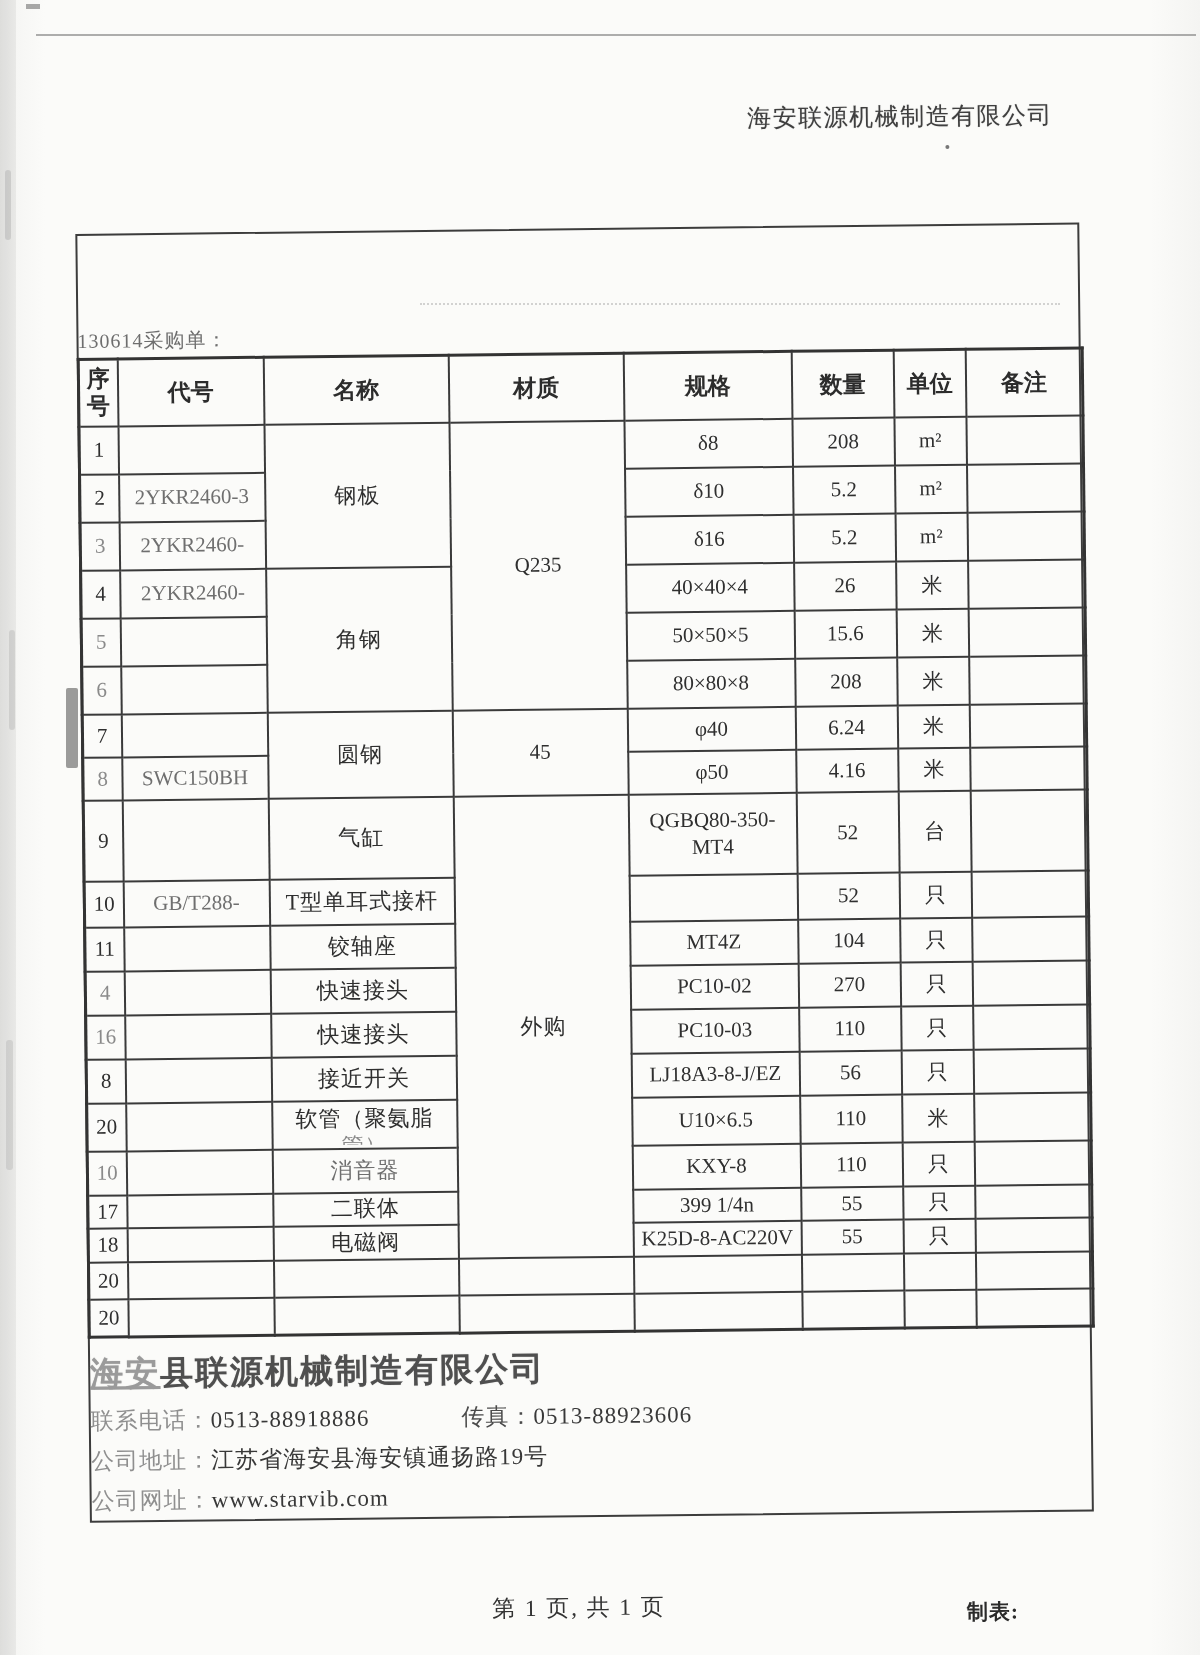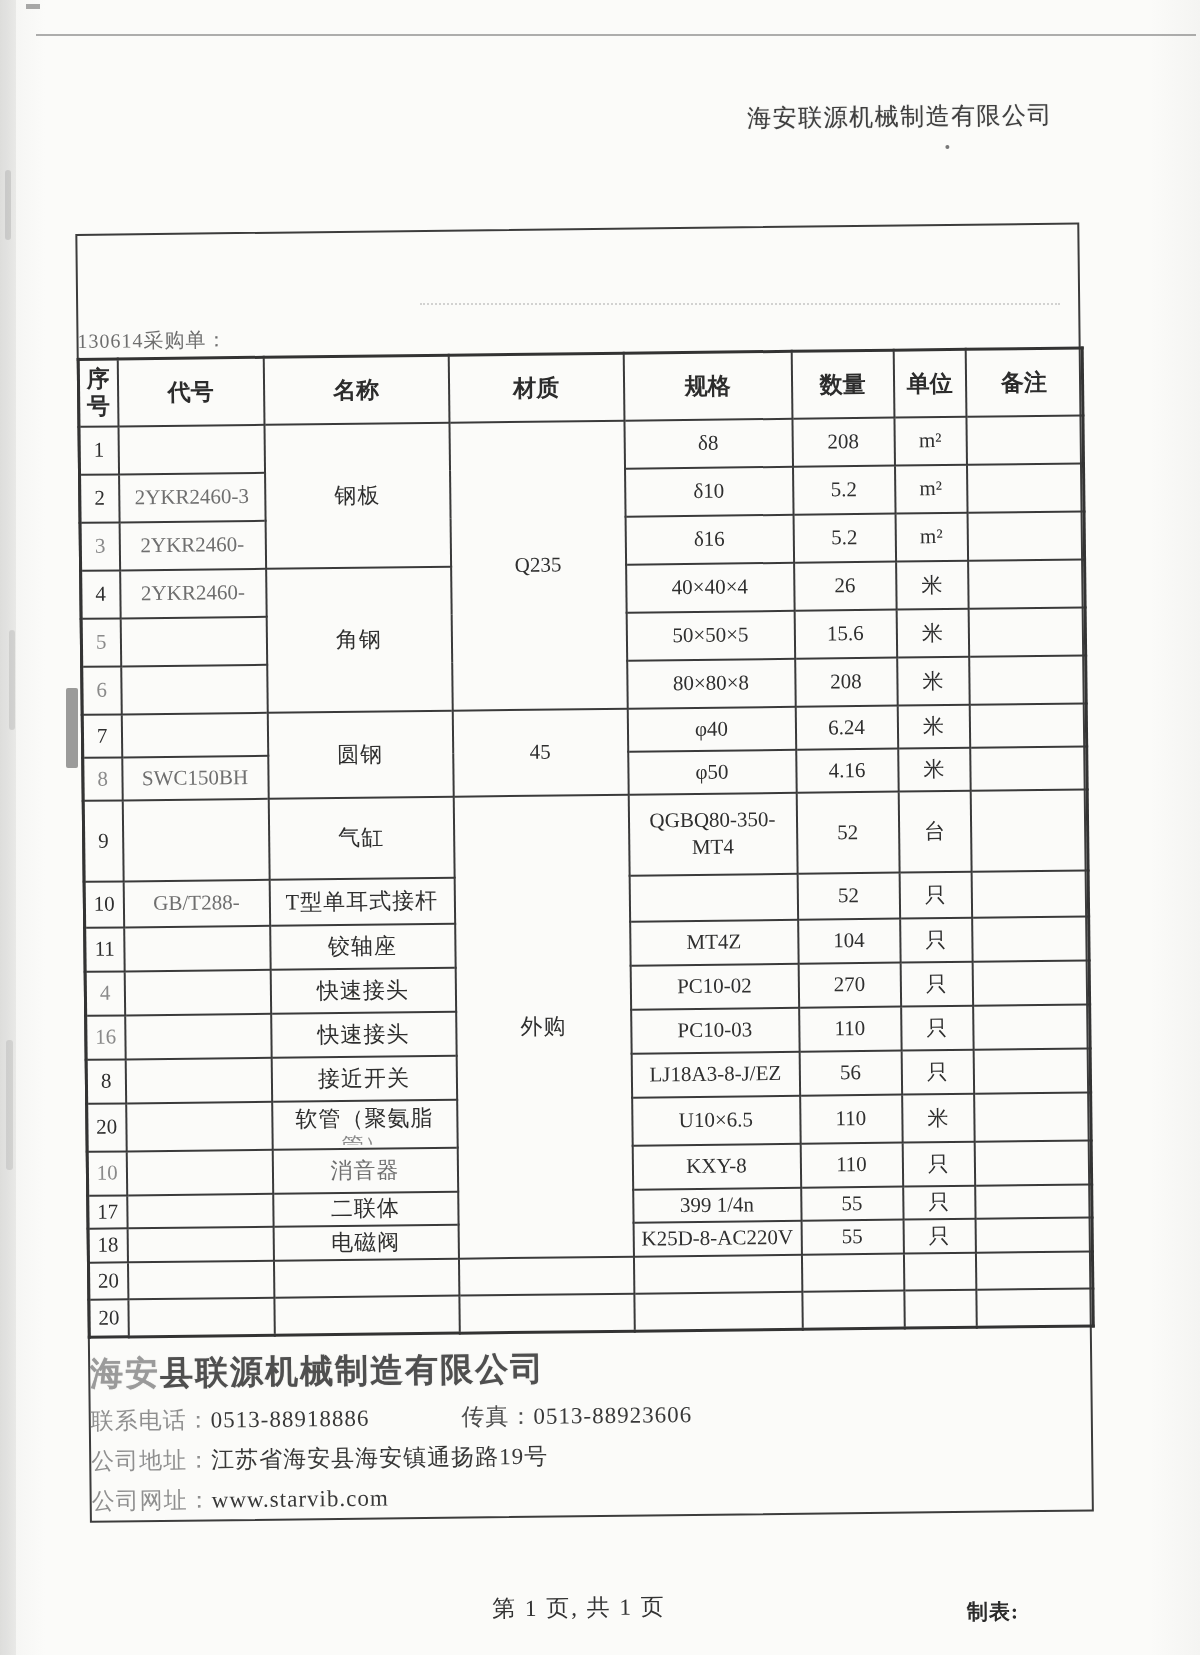--- a/index.html
+++ b/index.html
@@ -55,21 +55,21 @@
   .hdr-no div { line-height:27px; }
   .h67{height:67px}.h48{height:48px}.h43{height:43px}.h81{height:81px}.h46{height:46px}
   .h44{height:44px}.h33{height:33px}.h34{height:34px}.h37{height:37px}.h38{height:38px}
   .spec2line div { line-height:27px; }
   .clip2 { height:40px; overflow:hidden; line-height:27px; }
 
   .footer-block { position:absolute; left:84px; top:1346px; width:900px; }
   .footer-company {
     font-size:33px; font-weight:600; color:#4f4f4f; letter-spacing:2px; white-space:nowrap;
   }
-  .footer-company .fadeL { color:#9a9a9a; }
+  .footer-company .fadeL { color:#9a9a9a;text-decoration:underline; }
   .footer-line { font-size:23px; margin-top:9px; color:#383838; letter-spacing:1px; white-space:nowrap; }
   .footer-line .lbl { color:#8f8f8f; }
   .footer-line .lbl-dark { color:#4a4a4a;text-align:right; }
   .footer-line .val { color:#383838; }
   .footer-line .gap { display:inline-block; width:92px; }
 
   .page-info {
     position:absolute; left:0; top:1592px; width:1140px; text-align:center;
     font-size:23px; color:#333; letter-spacing:2px;
   }

